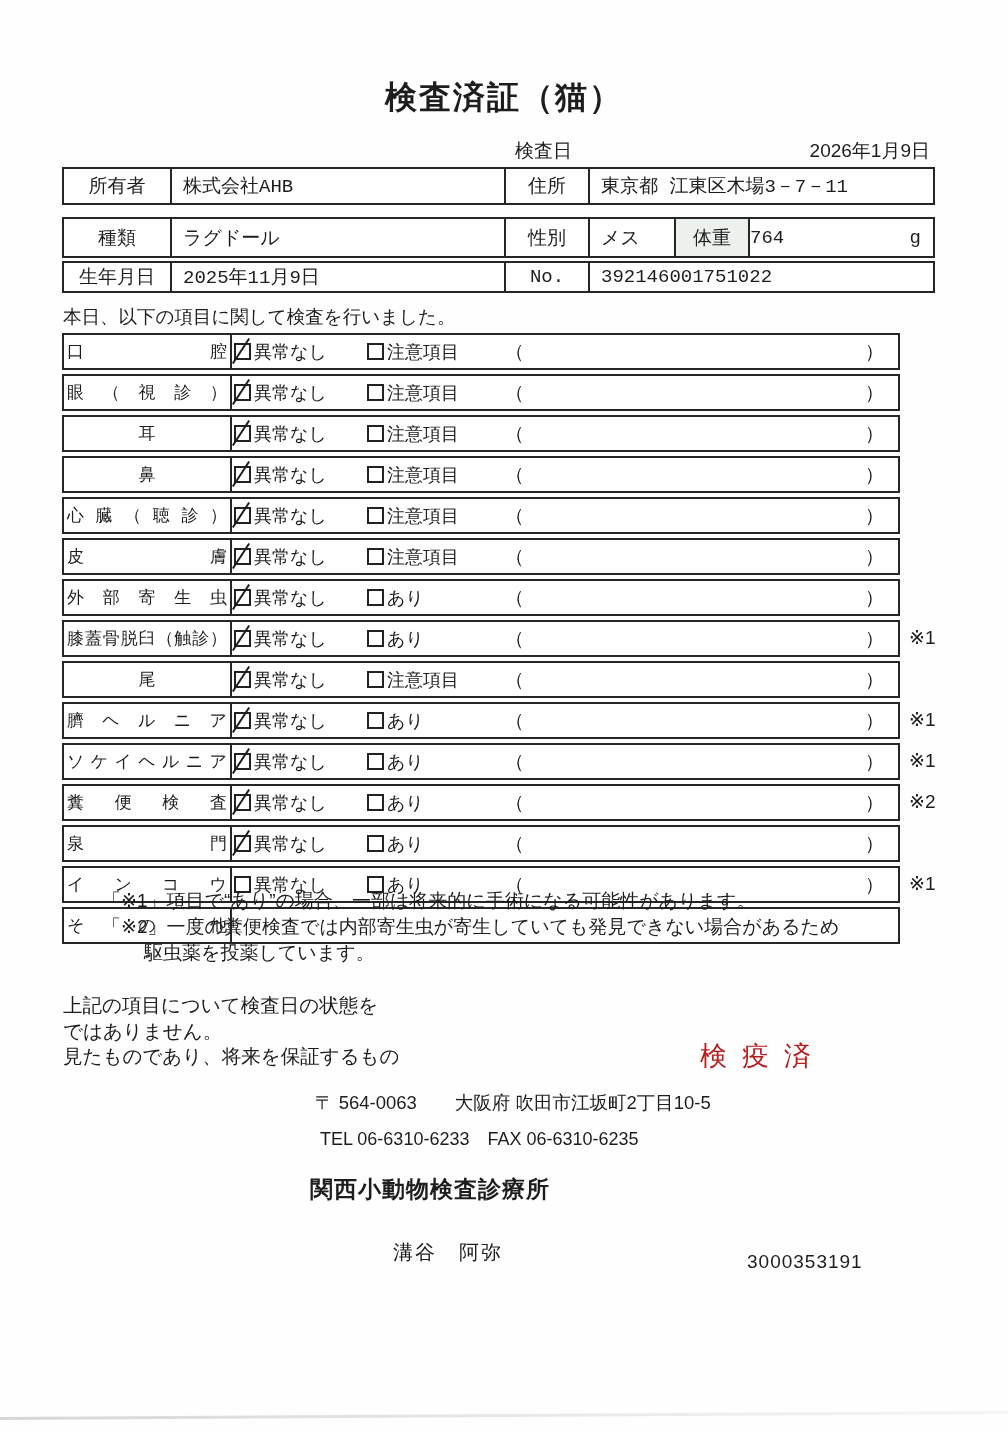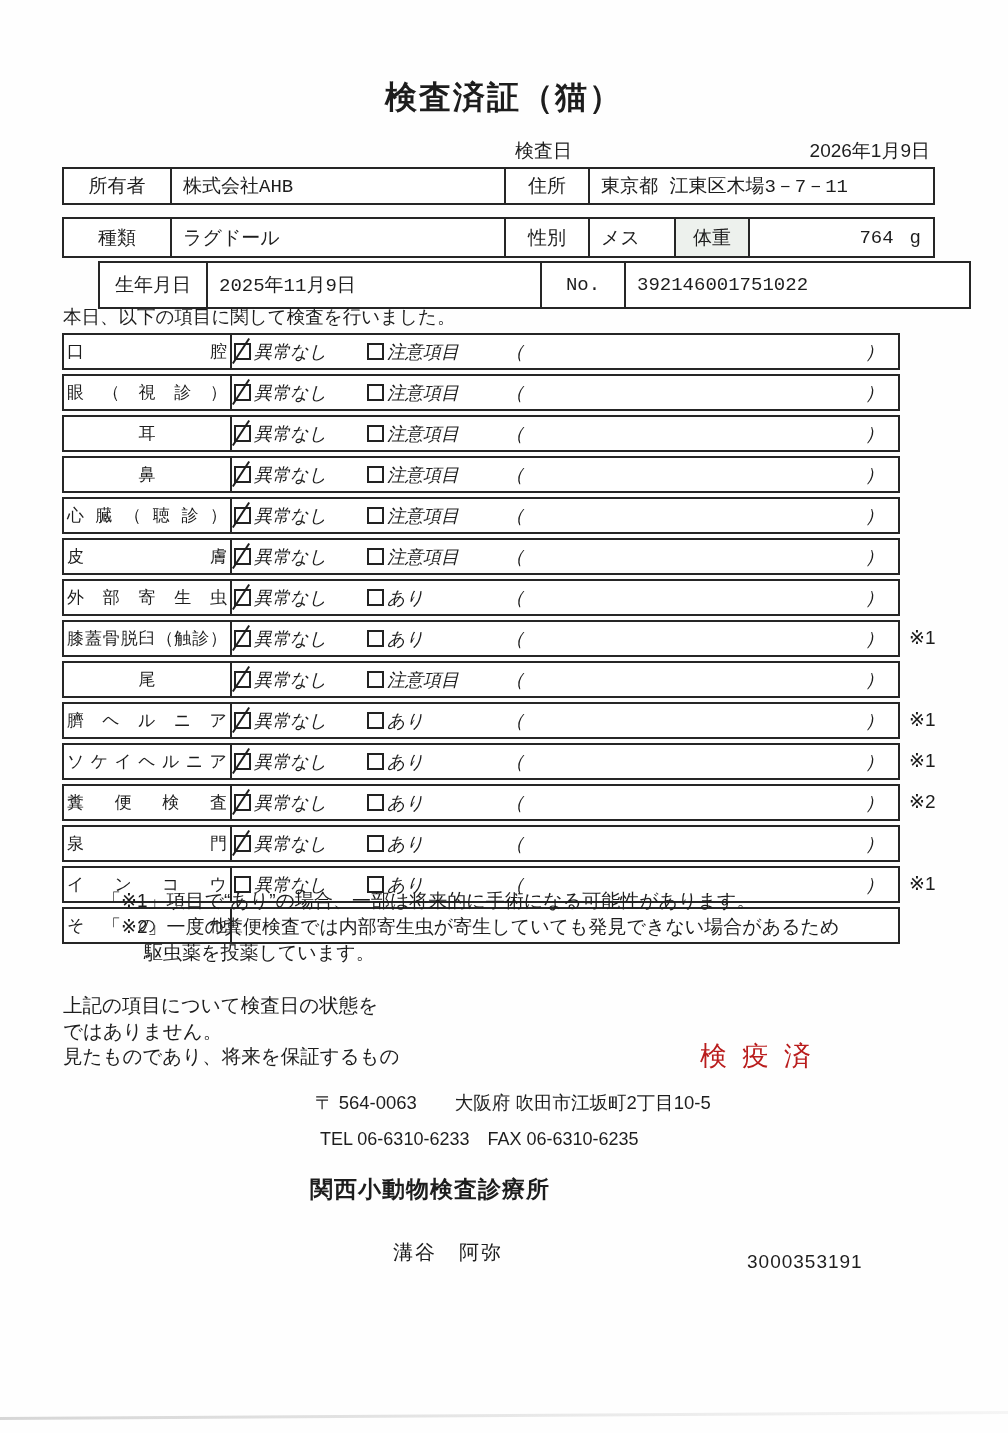--- a/index.html
+++ b/index.html
@@ -18,40 +18,40 @@
   .exam-date-label { position:absolute; left:453px; top:0; }
   .exam-date-value { position:absolute; right:5px; top:0; }
   
   .htbl { position:absolute; left:62px; width:873px; display:flex; border:2px solid #262626; box-sizing:border-box; background:#fff;font-family:Liberation Mono, monospace; }
   .htbl .cell { display:flex; align-items:center; box-sizing:border-box; font-size:19px; border-left:2px solid #262626; overflow:hidden; white-space:nowrap; }
   .htbl .cell:first-child { border-left:none; }
   .htbl .lab { justify-content:center; }
   .htbl .val { padding-left:11px; }
   .tbl-owner { top:167px; height:38px; }
   .tbl-info  { top:217px; height:41px; }
-  .tbl-birth { top:261px; height:48px;margin-left:36px; }
+  .tbl-birth { top:261px; height:32px; }
   .w-lab1 { width:106px; }
   .w-val1 { width:334px; }
   .w-lab2 { width:84px; }
   .w-flex { flex:1; }
   .w-sex  { width:86px; }
   .w-wlab { width:74px; background:#edf1ed; }
-  .weight-val { flex:1; justify-content:flex-end; padding-right:12px; gap:16px; }
+  .weight-val { flex:1; justify-content:space-between; padding-right:12px; gap:16px; }
   
   .intro { position:absolute; top:304px; left:63px; font-size:18.5px; }
   
   .items { position:absolute; top:333px; left:62px; width:838px; }
   .item-row { position:relative; height:33px; margin-bottom:4px; border:2px solid #262626; box-sizing:content-box; display:flex; background:#fff; }
   .item-label {
     width:168px; flex:none; box-sizing:border-box; border-right:2px solid #262626;
     display:flex; align-items:center; justify-content:space-between;
     padding:0 3px; font-size:17px; overflow:hidden;
   }
   .item-label.centered { justify-content:center; }
-  .item-body { flex:1; display:flex; align-items:center; font-size:18px; padding-left:2px; position:relative;font-style:italic; }
+  .item-body { flex:1; display:flex; align-items:center; font-size:18px; padding-left:2px; position:relative; }
   .cb { display:flex; align-items:center; flex:none; }
   .cb1 { width:133px; }
   .cb2 { width:138px; }
   .box { position:relative; width:13px; height:13px; border:2px solid #222; flex:none; margin-right:3px; background:#fff; }
   .cb.checked .box::after {
     content:""; position:absolute; left:4px; top:-9px; width:2px; height:30px;
     background:#1d1d1d; transform:rotate(33deg); transform-origin:center;
   }
   .paren { font-size:19px; }
   .spacer { flex:1; }

